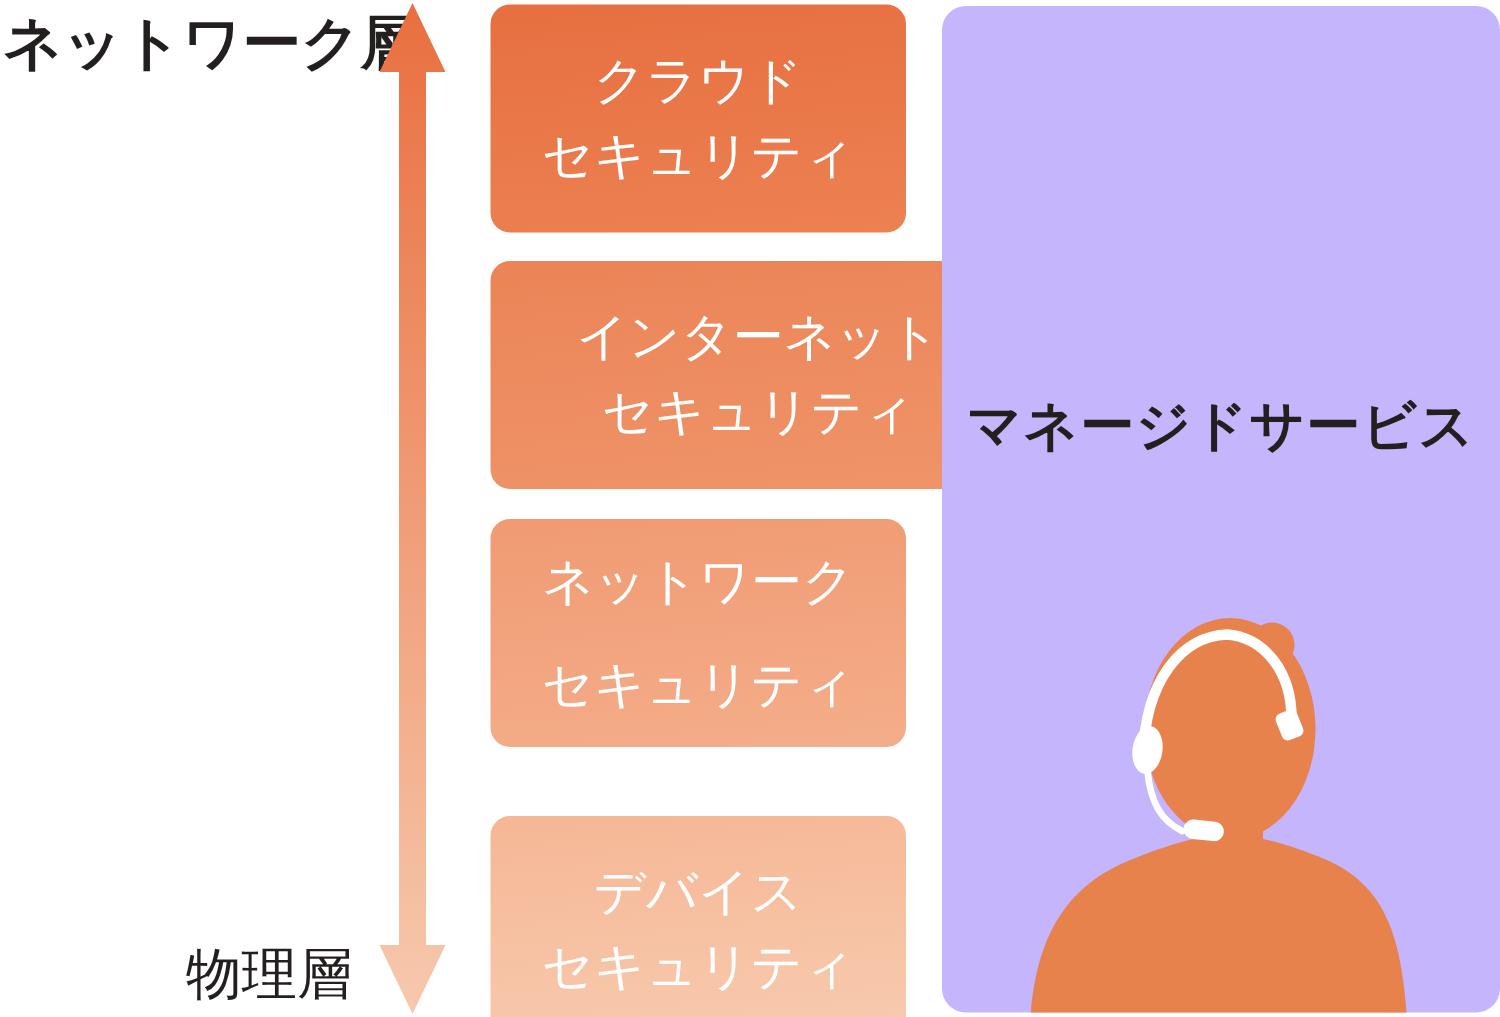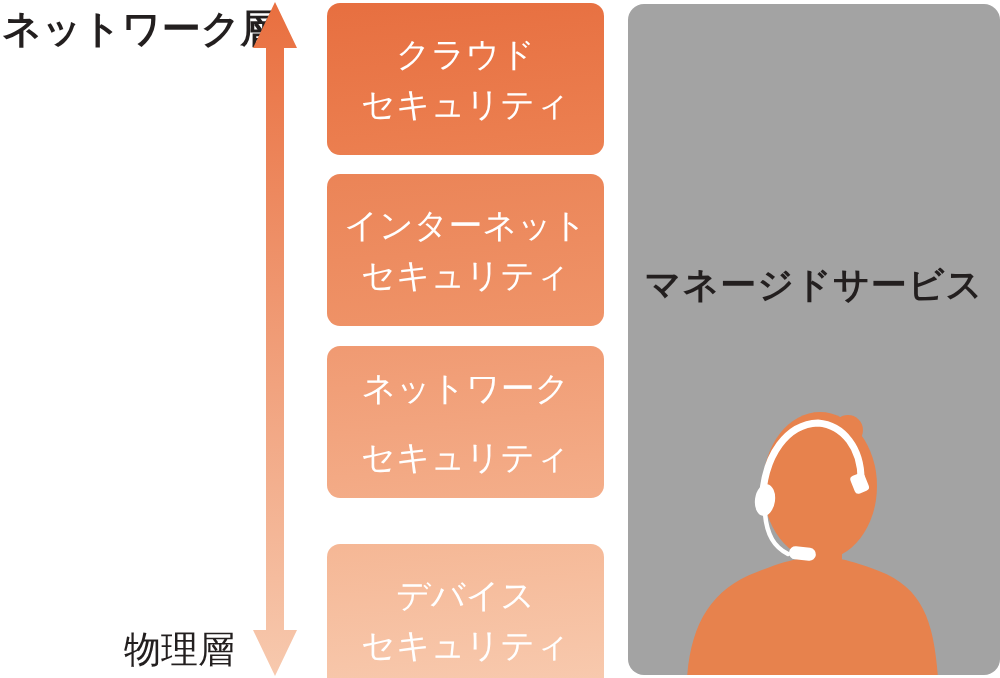--- a/index.html
+++ b/index.html
@@ -49,21 +49,21 @@
     flex-direction: column;
     align-items: center;
     justify-content: center;
     color: #ffffff;
     font-size: 34px;
     line-height: 50px;
     text-align: center;
   }
   .layer-box .line { display: block; }
   #layer-0 { top: 3px; }
-  #layer-1 { top: 174px; }
+  #layer-1 { top: 174px; padding-left: 40px; }
   #layer-2 { top: 346px; gap: 19px; }
   #layer-3 { top: 518px; margin-top: 26px; }
   .service-panel {
     position: absolute;
     left: 628px;
     top: 4px;
     width: 372px;
     height: 671px;
     border-radius: 16px;
     overflow: hidden;
@@ -116,21 +116,21 @@
   </div>
   <div class="layer-box" id="layer-2" style="background: linear-gradient(175deg, rgb(240, 154, 114), rgb(244, 174, 138));">
     <span class="line">ネットワーク</span>
     <span class="line">セキュリティ</span>
   </div>
   <div class="layer-box" id="layer-3" style="background: linear-gradient(175deg, rgb(245, 183, 149), rgb(248, 203, 176));">
     <span class="line">デバイス</span>
     <span class="line">セキュリティ</span>
   </div>
 
-  <div class="service-panel" style="background: #a3a3a3;">
+  <div class="service-panel" style="background: #c4b5fd;">
     <div class="service-title">
       <div>マネージドサービス</div>
     </div>
 
     <svg class="operator" viewBox="0 0 310 270" aria-hidden="true">
       <g fill="#e7824d">
 
         <circle cx="193" cy="22" r="15"></circle>
 
         <ellipse cx="165" cy="78" rx="57" ry="74"></ellipse>

